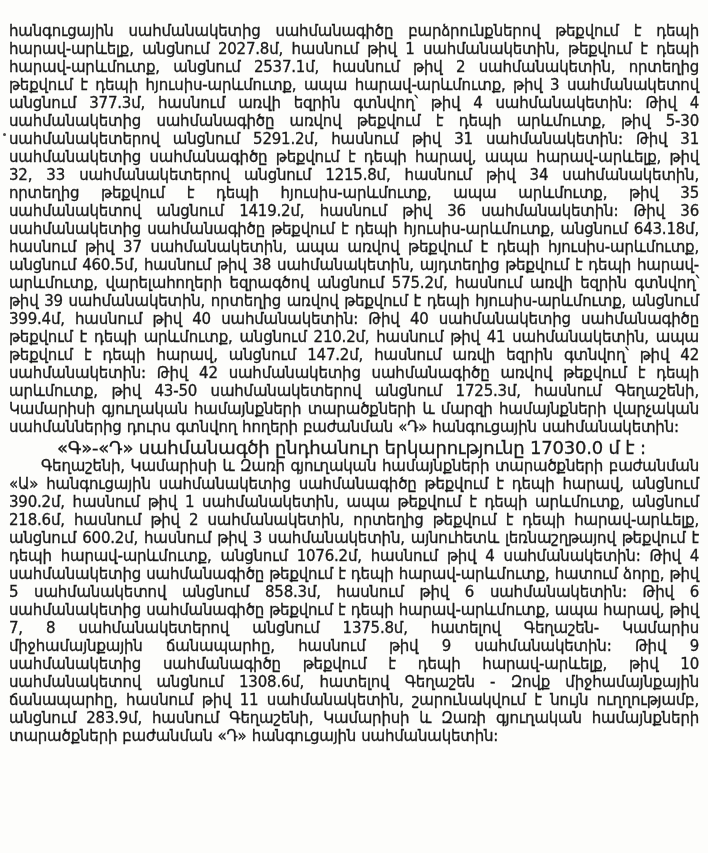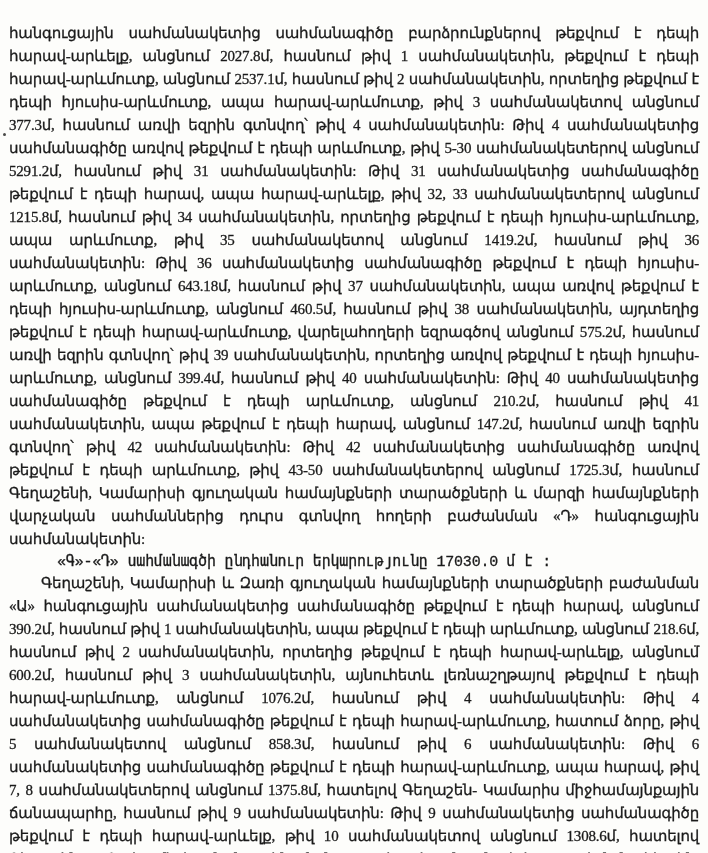--- a/index.html
+++ b/index.html
@@ -17,35 +17,33 @@
     position: relative;
     width: 708px;
     height: 853px;
     padding: 22px 9px 0 9px;
     font-family: "DejaVu Sans", sans-serif;
     color: var(--ink);
     -webkit-text-stroke: 0.3px var(--ink);
   }
   .body-text {
     font-size: 15px;
-    line-height: 23px;
+    line-height: 18px;
     text-align: justify;
     text-justify: inter-word;
     letter-spacing: -0.2px;
     word-spacing: 0.5px;
-    font-family: Liberation Serif, serif;
   }
   .summary-line {
-    font-size: 15px;
+    font-size: 18px;
     line-height: 19px;
     text-align: left;
     text-indent: 48px;
     letter-spacing: -0.2px;
     margin-top: 2px;
-    font-family: Liberation Mono, monospace;
   }
   .section-heading {
     font-size: 15.5px;
     font-weight: bold;
     text-align: center;
     letter-spacing: 0.6px;
     word-spacing: 3px;
     margin: 17px 0 20px 0;
     -webkit-text-stroke: 0.4px var(--ink);
   }

